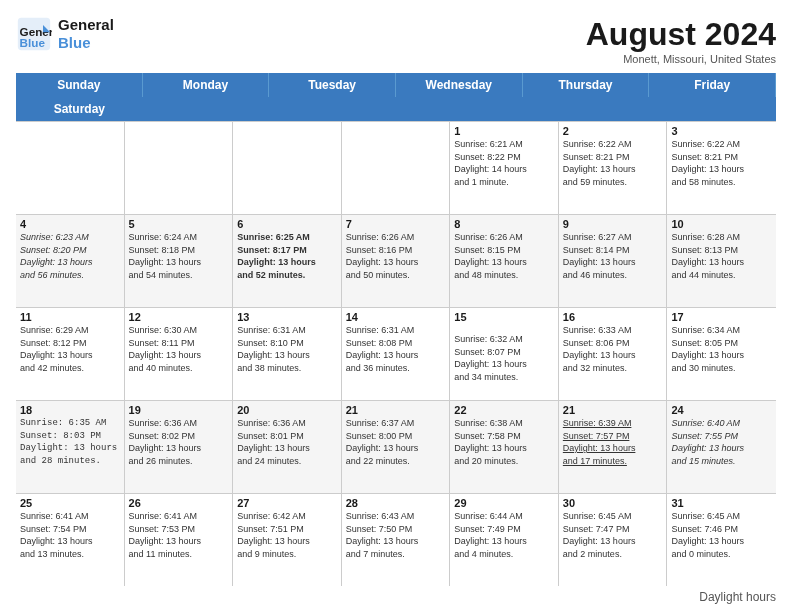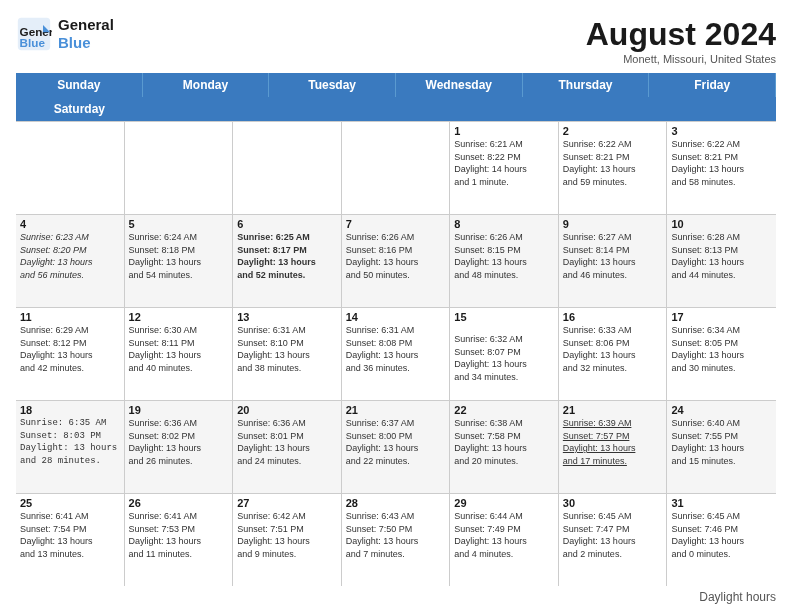--- a/index.html
+++ b/index.html
@@ -305,21 +305,21 @@
           </div>
           <div class="cal-cell alt-row">
             <div class="day-num">21</div>
             <div class="cell-text" style="white-space: pre-line; text-decoration: underline;">Sunrise: 6:39 AM
 Sunset: 7:57 PM
 Daylight: 13 hours
 and 17 minutes.</div>
           </div>
           <div class="cal-cell alt-row">
             <div class="day-num">24</div>
-            <div class="cell-text" style="white-space: pre-line;">Sunrise: 6:40 AM
+            <div class="cell-text" style="white-space: pre-line; font-style: italic;">Sunrise: 6:40 AM
 Sunset: 7:55 PM
 Daylight: 13 hours
 and 15 minutes.</div>
           </div>
         </div>
         <div class="cal-row">
           <div class="cal-cell">
             <div class="day-num">25</div>
             <div class="cell-text" style="white-space: pre-line;">Sunrise: 6:41 AM
 Sunset: 7:54 PM

